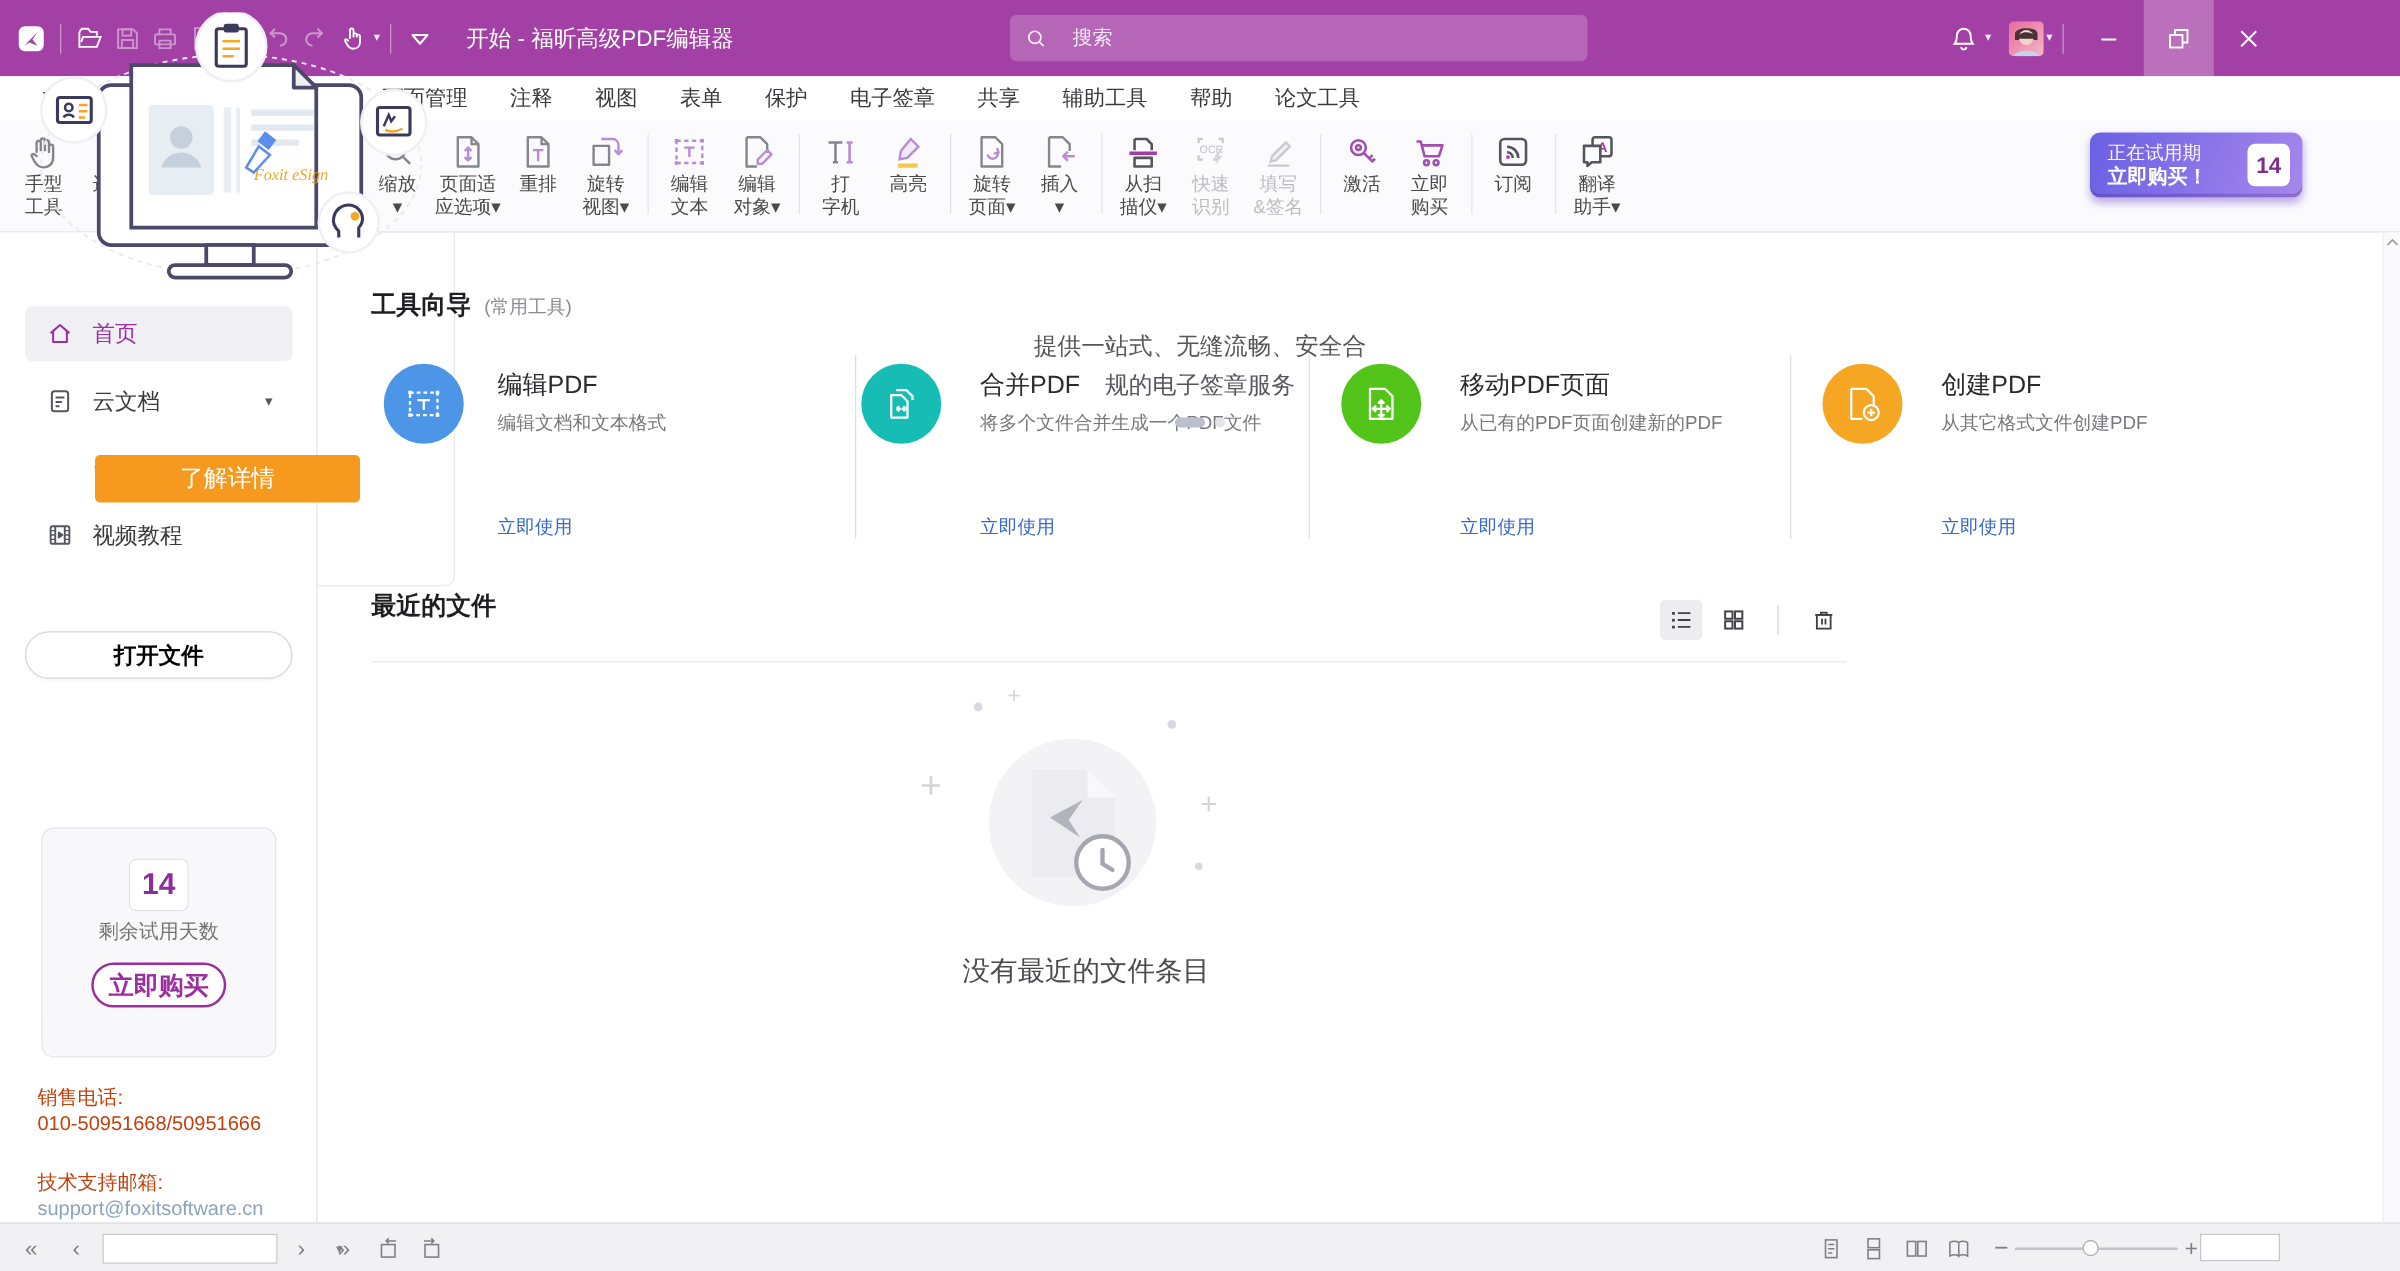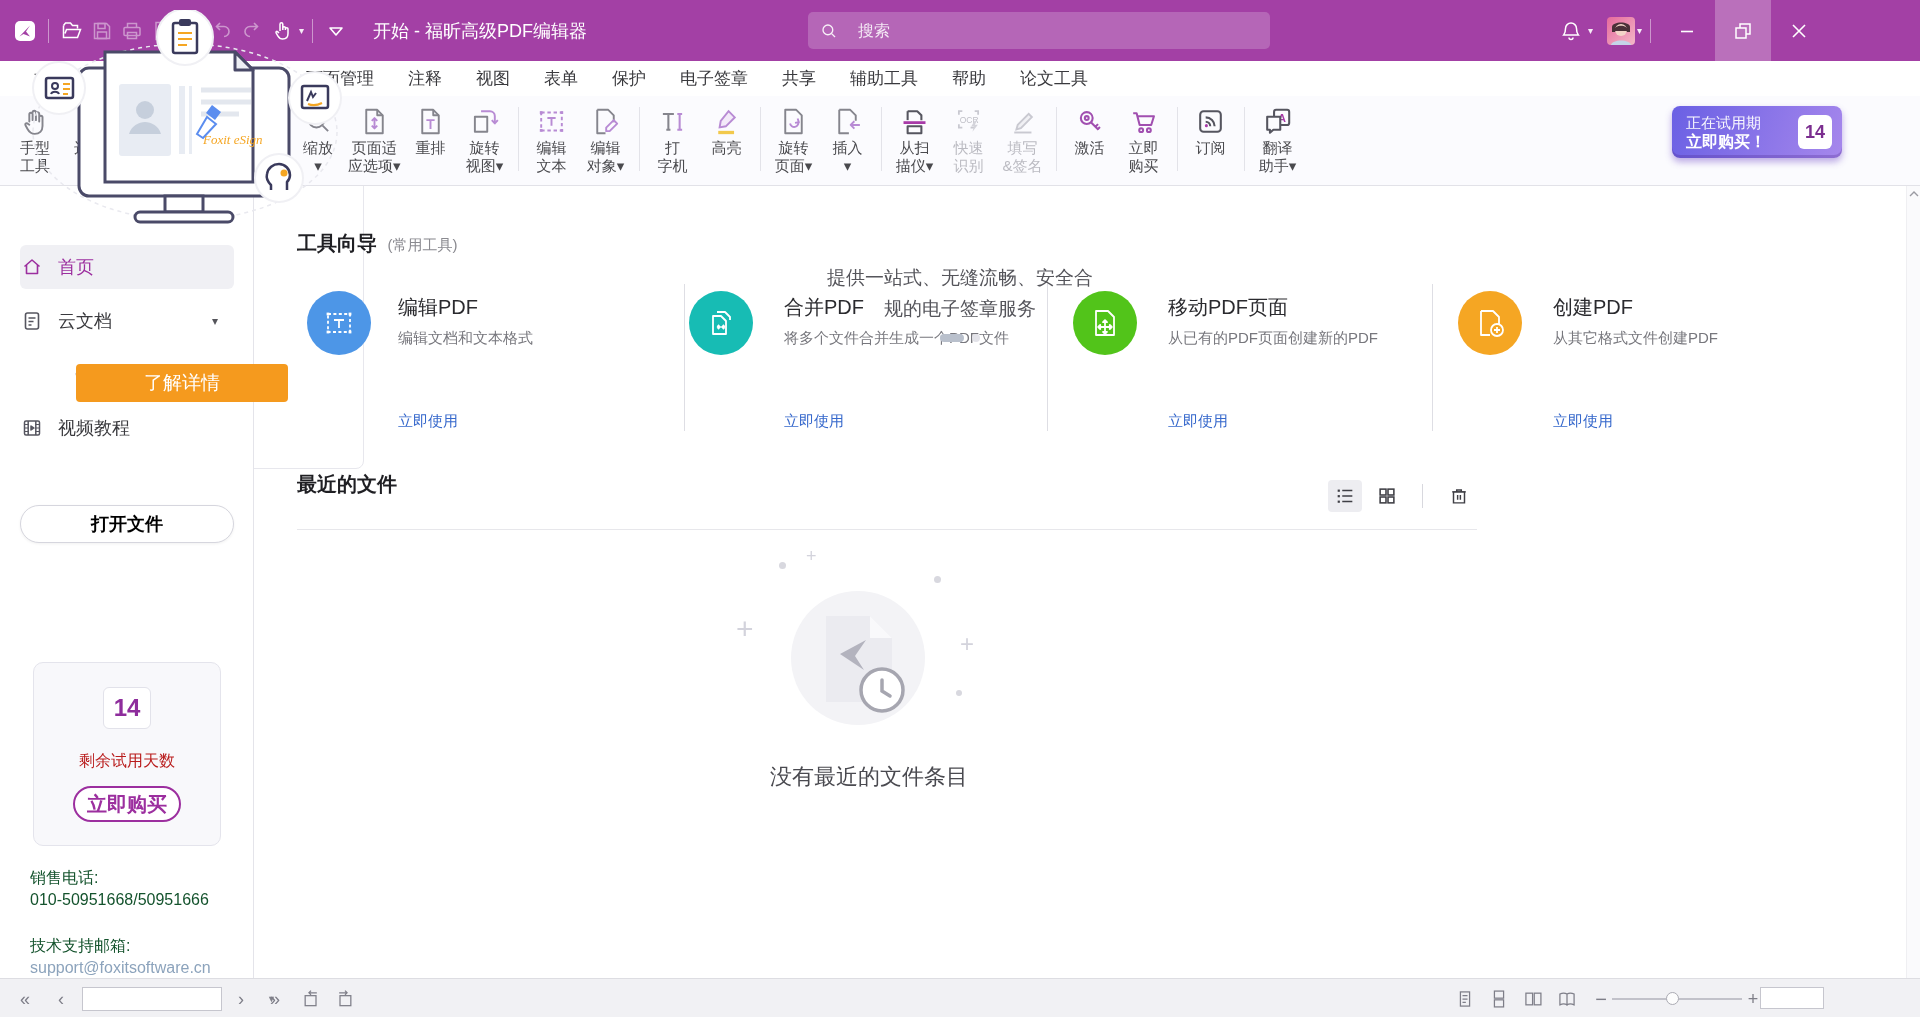--- a/index.html
+++ b/index.html
@@ -41,30 +41,30 @@
   #trial-badge { left:1672px; top:106px; width:170px; height:52px; border-radius:8px;
     background:linear-gradient(110deg,#6A60E4,#A687EC); display:flex; align-items:center; padding:0 10px 0 14px;
     box-shadow:0 4px 7px rgba(110,70,200,.45), inset 0 -3px 0 rgba(70,30,130,.25); }
   #trial-badge .txt { flex:1; color:#fff; line-height:19px; }
   #trial-badge .t1 { font-size:15px; opacity:.95; }
   #trial-badge .t2 { font-size:16px; font-weight:bold; }
   #trial-badge .days { width:34px; height:34px; background:#fff; border-radius:6px; color:#7B2E8F; font-weight:bold; font-size:18px; display:flex; align-items:center; justify-content:center; }
 
   
   #sidebar { left:0; top:186px; width:254px; height:792px; background:#fff; border-right:1px solid #E4E4EA; }
-  .side-item { position:absolute; left:20px; width:214px; height:44px; border-radius:6px; display:flex; align-items:center; font-size:18px; color:#3A3A3E; }
+  .side-item { position:absolute; left:20px; width:214px; height:44px; border-radius:6px; display:flex; align-items:center; padding-left:16px; font-size:18px; color:#3A3A3E; }
   .side-item svg { width:24px; height:24px; margin-right:14px; }
   .side-item.active { background:#F0F0F4; color:#9C2F9F; }
   .side-caret { position:absolute; right:16px; color:#55555B; font-size:12px; }
   #open-file-btn { position:absolute; left:20px; top:319px; width:214px; height:38px; border:1px solid #D6D6DE; border-radius:19px; background:#fff; font-size:18px; font-weight:bold; color:#000000; display:flex; align-items:center; justify-content:center; box-shadow:0 1px 3px rgba(0,0,0,.06); }
   #side-trial { position:absolute; left:33px; top:476px; width:188px; height:184px; background:#F8F8FB; border:1px solid #E4E4EC; border-radius:10px; display:flex; flex-direction:column; align-items:center; }
   #side-trial .days-box { margin-top:24px; width:48px; height:42px; background:#fff; border:1px solid #E2E2EA; border-radius:6px; color:#8E2D9C; font-weight:bold; font-size:24px; display:flex; align-items:center; justify-content:center; }
-  #side-trial .cap { margin-top:22px; font-size:16px; color:#b91c1c; }
+  #side-trial .cap { margin-top:6px; font-size:16px; color:#737373; }
   #side-trial .buy { margin-top:14px; width:108px; height:36px; border:2px solid #9C2F9F; border-radius:18px; background:#fff; color:#9C2F9F; font-size:20px; font-weight:bold; display:flex; align-items:center; justify-content:center; }
-  .contact { position:absolute; left:30px; font-size:16px; color:#14532d; white-space:nowrap; }
+  .contact { position:absolute; left:30px; font-size:16px; color:#c2410c; white-space:nowrap; }
   .contact.email { color:#8CA3BC; }
 
   
   #tools-header { left:297px; top:230px; }
   #tools-header .h { font-size:20px; font-weight:bold; color:#1F1F23; }
   #tools-header .s { font-size:15px; color:#8A8A90; margin-left:6px; }
   .tool-card-icon { position:absolute; width:64px; height:64px; border-radius:50%; display:flex; align-items:center; justify-content:center; }
   .tool-card-icon svg { width:36px; height:36px; }
   .card-title { position:absolute; font-size:20px; color:#2A2A2E; }
   .card-desc { position:absolute; font-size:15px; color:#77777D; white-space:nowrap; }

